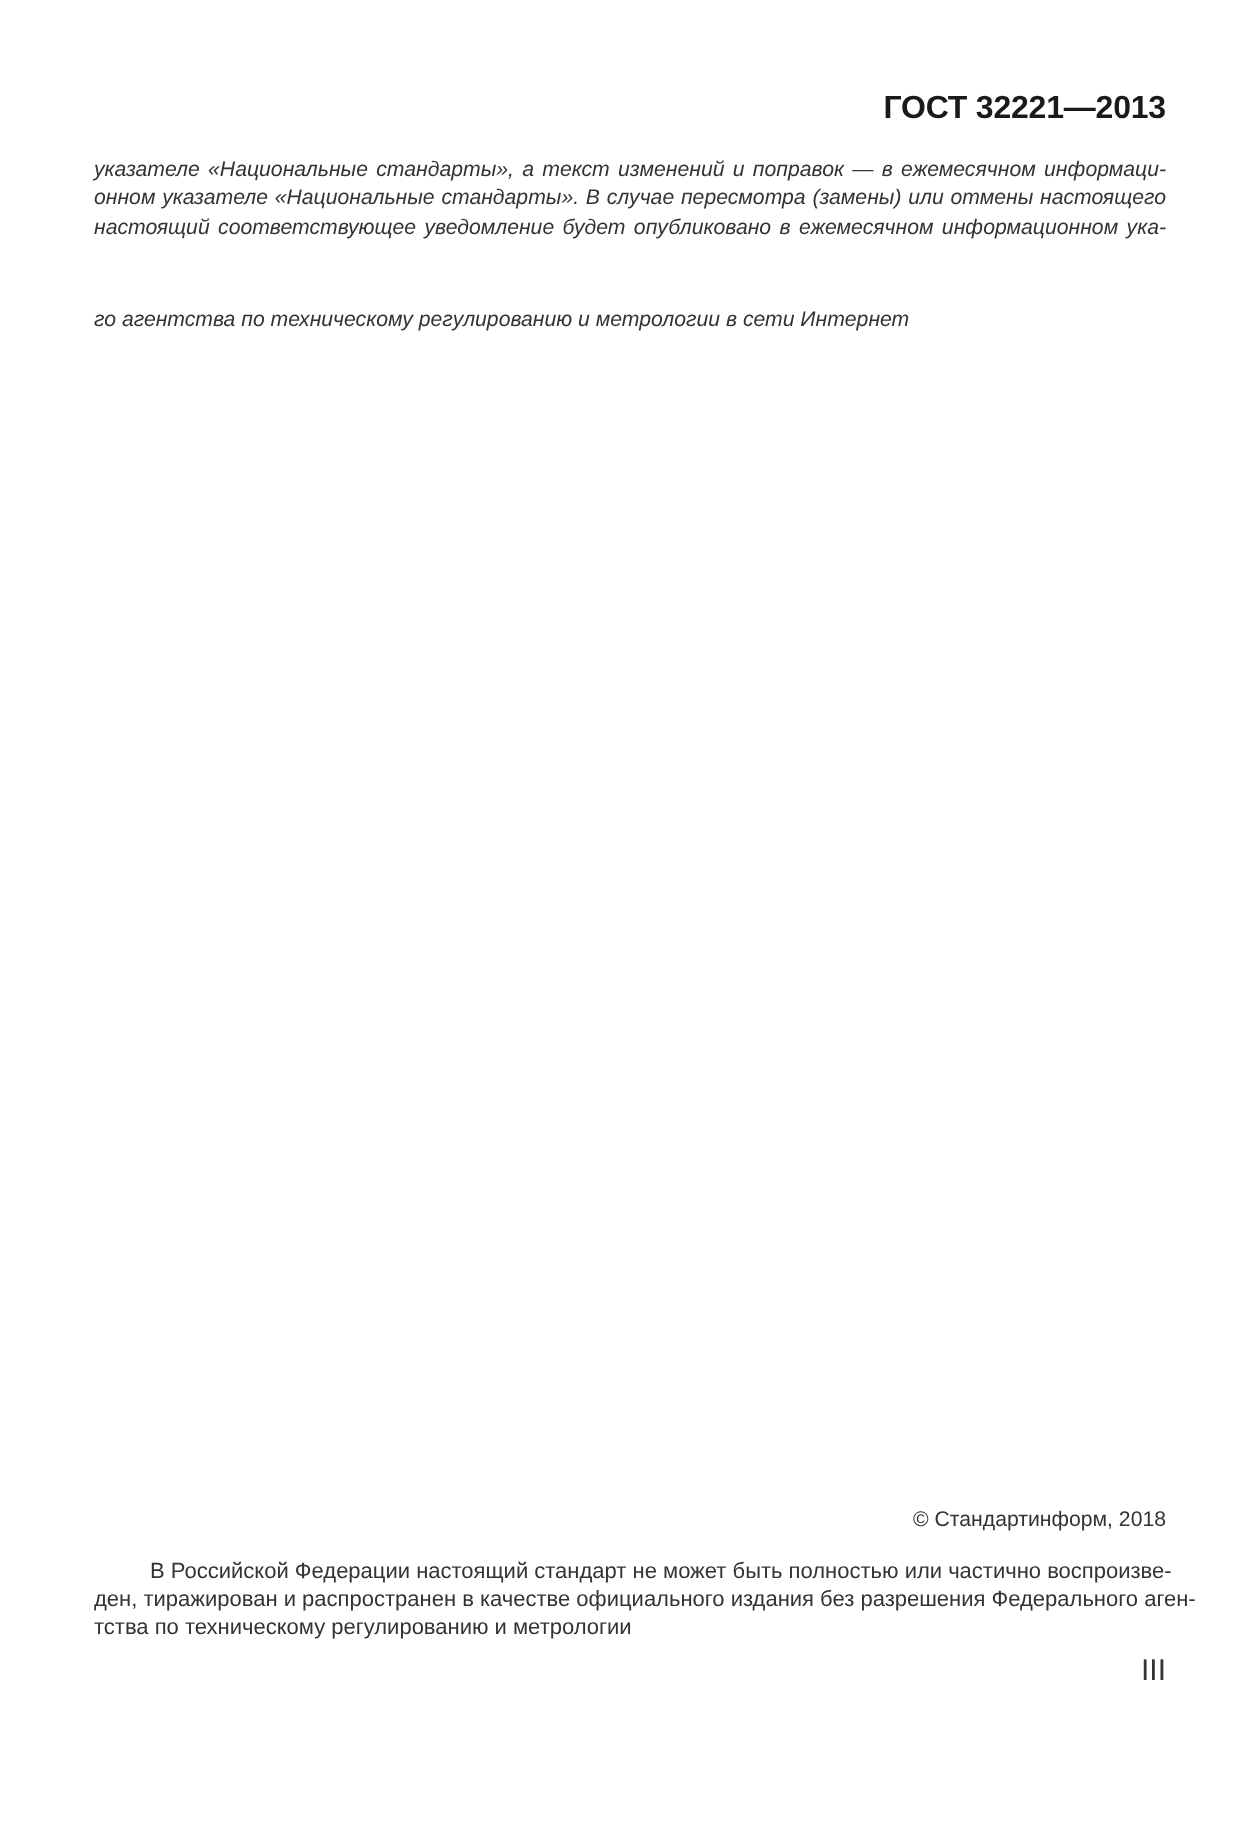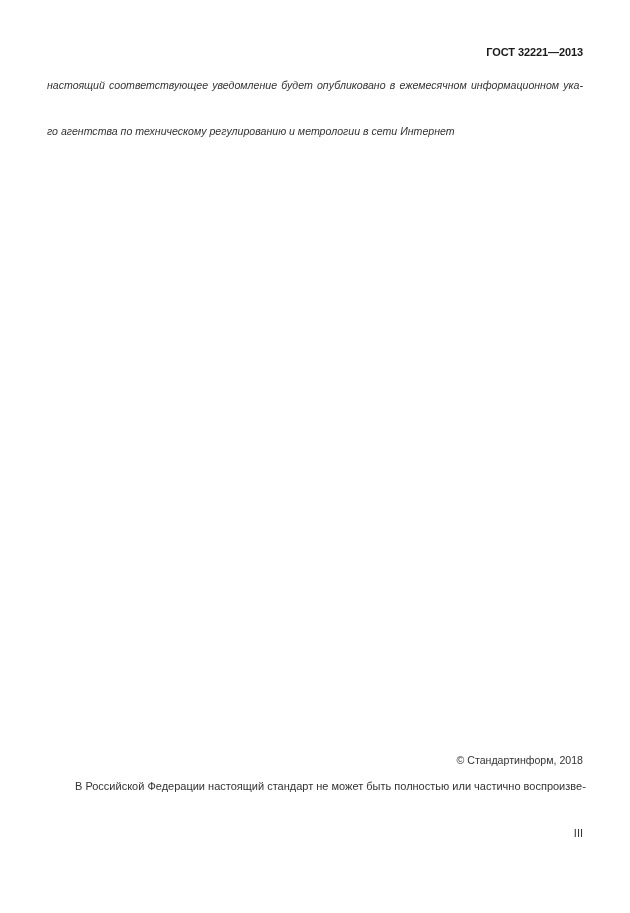--- a/index.html
+++ b/index.html
@@ -18,21 +18,21 @@
     .page {
       position: absolute;
       left: 0; top: 0;
       width: 630px; height: 913px;
       background: #ffffff;
     }
     .header-code {
       position: absolute;
       top: 46px;
       right: 47px;
-      font-size: 11px;
+      font-size: 16px;
       font-weight: bold;
       color: #1a1a1a;
       letter-spacing: -0.1px;
     }
     .info-para {
       position: absolute;
       left: 47px;
       top: 78px;
       width: 536px;
       font-size: 10.6px;
@@ -79,37 +79,41 @@
     .rights-para .line.first {
       padding-left: 28px;
     }
     .rights-para .line.last {
       text-align-last: left;
     }
     .page-number {
       position: absolute;
       top: 827px;
       right: 47px;
-      font-size: 11px;
+      font-size: 15px;
       color: #333333;
     }
   </style>
 </head>
 <body>
 
 <div class="page">
 
   <div class="header-code">ГОСТ 32221—2013</div>
 
   <div class="info-para">
+    <span class="line">указателе  «Национальные стандарты», а текст изменений и поправок — в ежемесячном  информаци-</span>
+    <span class="line">онном указателе «Национальные стандарты». В случае пересмотра (замены) или отмены настоящего</span>
     <span class="line">настоящий соответствующее уведомление будет опубликовано в ежемесячном информационном ука-</span>
     <span class="line last">го агентства по техническому регулированию и метрологии в сети Интернет</span>
   </div>
 
   <div class="copyright">© Стандартинформ, 2018</div>
 
   <div class="rights-para">
     <span class="line first">В Российской Федерации настоящий стандарт не может быть полностью или частично воспроизве-</span>
+    <span class="line">ден, тиражирован и распространен в качестве официального издания без разрешения Федерального аген-</span>
+    <span class="line last">тства по техническому регулированию и метрологии</span>
   </div>
 
   <div class="page-number">III</div>
 
 </div>
 
 </body></html>

